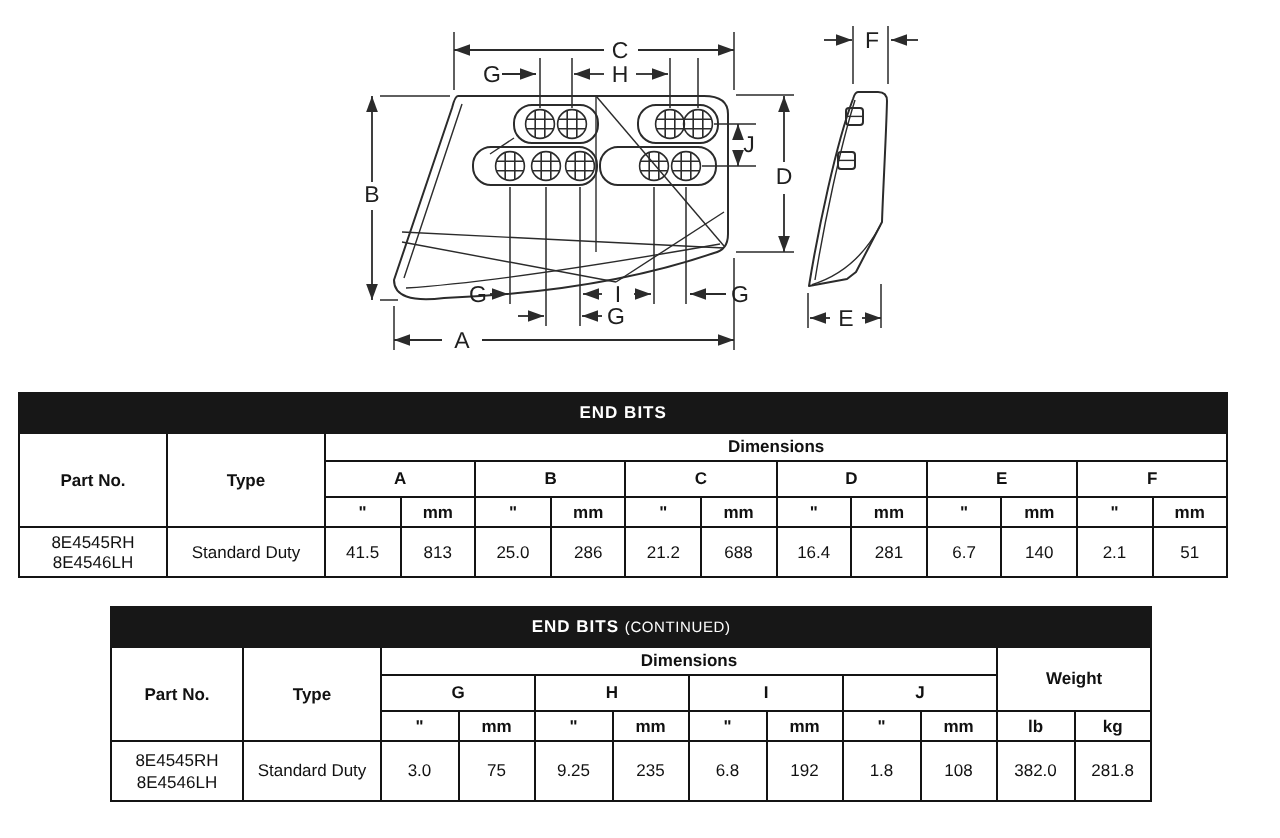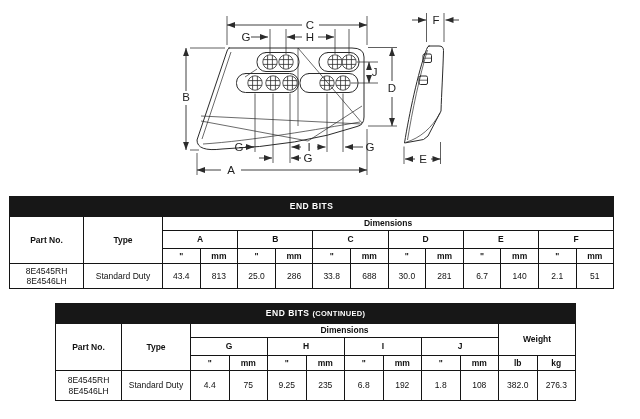--- a/index.html
+++ b/index.html
@@ -14,21 +14,21 @@
   .dim{stroke:#2b2b2b;stroke-width:.9;fill:none;}
   .dimtext{fill:#1f1f1f;font-size:11.5px;text-anchor:middle;
            font-family:"Liberation Sans",sans-serif;}
   
   .datatable{position:absolute;border-collapse:collapse;table-layout:fixed;background:#fff;
              border:1.5px solid #141414;}
   .datatable th,.datatable td{border:1px solid #141414;padding:0;text-align:center;
              vertical-align:middle;font-size:8.5px;color:#111;line-height:1.2;overflow:hidden;}
   .titlebar{background:#171717 !important;color:#fff !important;font-size:11.5px;
             font-weight:bold;letter-spacing:.5px;border-color:#171717 !important;}
-  .suffix{font-size:7.5px;font-weight:bold;letter-spacing:.3px;text-align:center;}
+  .suffix{font-size:7.5px;font-weight:normal;letter-spacing:.3px;text-align:center;}
   th.hdr{font-weight:bold;background:#fff;}
   td.val{font-weight:normal;}
   .r-title{height:20px;margin-top:48px;} .r-dims{height:14px;} .r-let{height:18px;}
   .r-unit{height:15px;} .r-data1{height:25px;} .r-data2{height:30px;}
   .t1{left:9px;top:196px;width:604px;}
   .t2{left:55px;top:303px;width:520px;}
 </style>
 </head>
 <body>
 
@@ -190,27 +190,27 @@
       <th class="hdr">mm</th>
       <th class="hdr">"</th>
       <th class="hdr">mm</th>
     </tr>
     <tr class="r-data1">
       <td class="val">
         <div>8E4545RH</div>
         <div>8E4546LH</div>
       </td>
       <td class="val">Standard Duty</td>
-      <td class="val">43.4</td>
+      <td class="val">41.5</td>
       <td class="val">813</td>
       <td class="val">25.0</td>
       <td class="val">286</td>
-      <td class="val">33.8</td>
+      <td class="val">21.2</td>
       <td class="val">688</td>
-      <td class="val">30.0</td>
+      <td class="val">16.4</td>
       <td class="val">281</td>
       <td class="val">6.7</td>
       <td class="val">140</td>
       <td class="val">2.1</td>
       <td class="val">51</td>
     </tr>
   </tbody>
     </table>
 
   <table class="datatable t2">
@@ -258,27 +258,27 @@
       <th class="hdr">mm</th>
       <th class="hdr">lb</th>
       <th class="hdr">kg</th>
     </tr>
     <tr class="r-data2">
       <td class="val">
         <div>8E4545RH</div>
         <div>8E4546LH</div>
       </td>
       <td class="val">Standard Duty</td>
-      <td class="val">4.4</td>
+      <td class="val">3.0</td>
       <td class="val">75</td>
       <td class="val">9.25</td>
       <td class="val">235</td>
       <td class="val">6.8</td>
       <td class="val">192</td>
       <td class="val">1.8</td>
       <td class="val">108</td>
       <td class="val">382.0</td>
-      <td class="val">276.3</td>
+      <td class="val">281.8</td>
     </tr>
   </tbody>
     </table>
 
 </div>
 
 </body></html>

